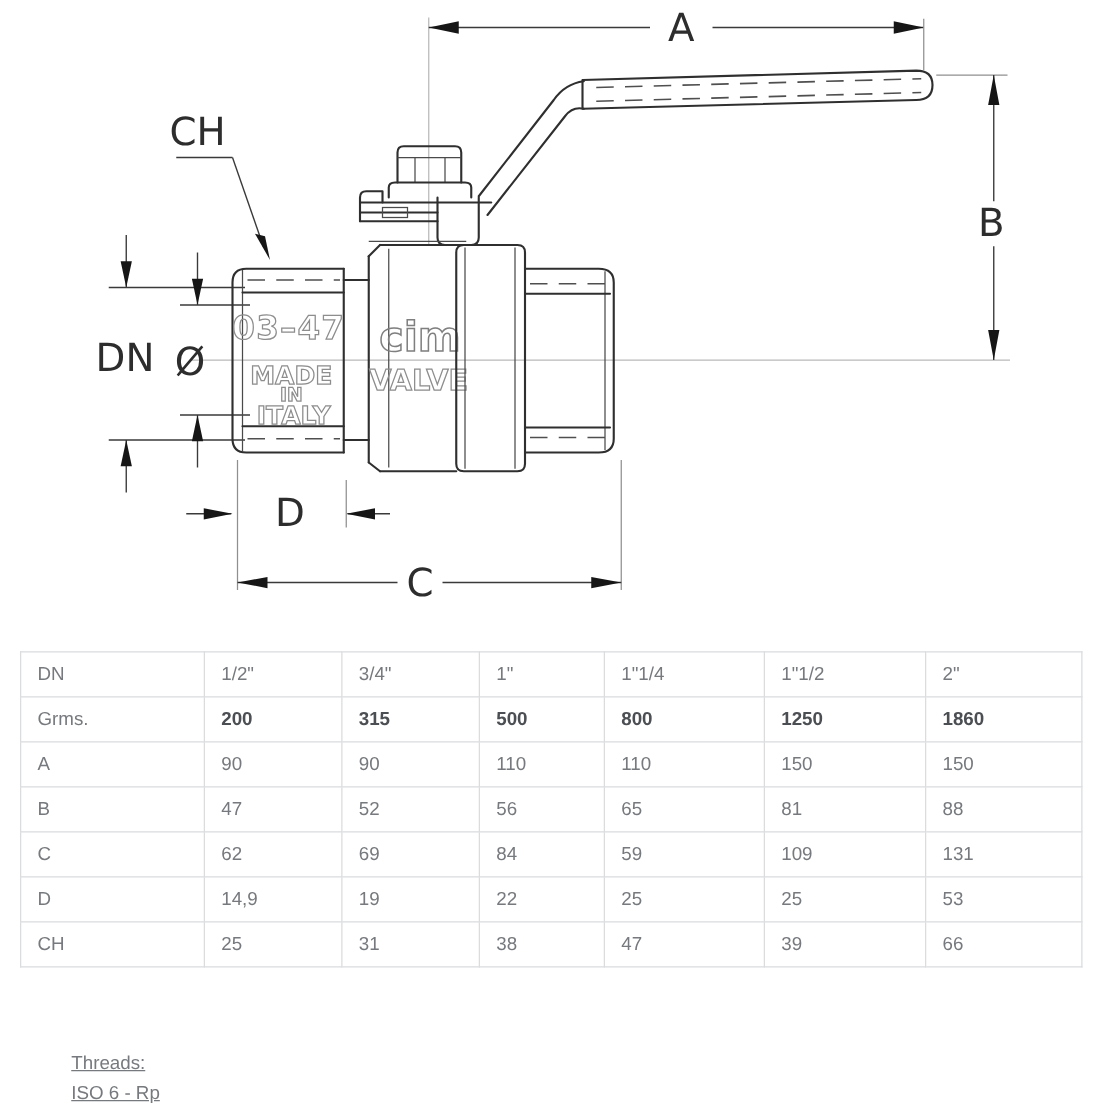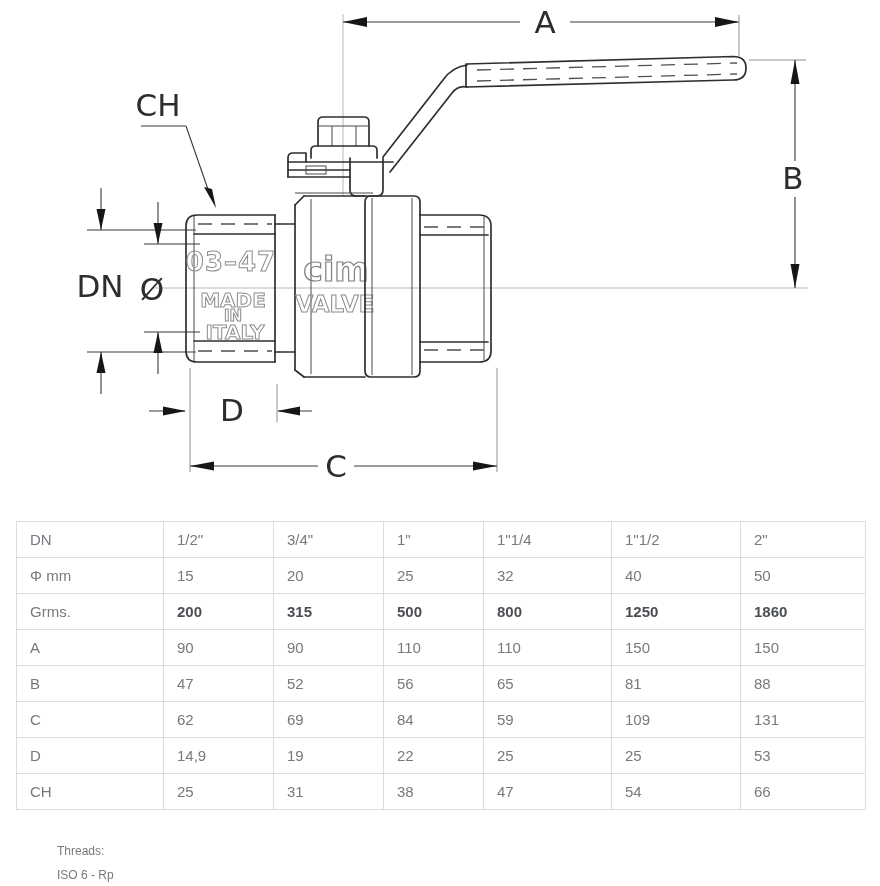--- a/index.html
+++ b/index.html
@@ -29,21 +29,21 @@
     font-size:15px; color:#76797d;
   }
   table.dims td {
     border:1px solid #dadcde; height:36px; padding:0 6px 0 13px;
     vertical-align:middle; overflow:hidden; white-space:nowrap;
   }
   tr.bold-values td.val { font-weight:700; color:#4b4e52; }
 
   .threads-note {
     position:absolute; top:839px; left:57px;
-    font-size:12px; color:#76797d; line-height:24px;
+    font-size:15px; color:#76797d; line-height:24px;text-decoration:underline;
   }
 </style>
 </head>
 <body>
 
 <div class="page">
 
   <div class="drawing">
     <svg viewBox="0 0 880 512" width="880" height="512" xmlns="http://www.w3.org/2000/svg">
 
@@ -208,29 +208,20 @@
     <tbody>
       <tr>
         <td>DN</td>
         <td class="val">1/2"</td>
         <td class="val">3/4"</td>
         <td class="val">1"</td>
         <td class="val">1"1/4</td>
         <td class="val">1"1/2</td>
         <td class="val">2"</td>
       </tr>
-      <tr>
-        <td>Φ mm</td>
-        <td class="val">15</td>
-        <td class="val">20</td>
-        <td class="val">25</td>
-        <td class="val">32</td>
-        <td class="val">40</td>
-        <td class="val">50</td>
-      </tr>
       <tr class="bold-values">
         <td>Grms.</td>
         <td class="val">200</td>
         <td class="val">315</td>
         <td class="val">500</td>
         <td class="val">800</td>
         <td class="val">1250</td>
         <td class="val">1860</td>
       </tr>
       <tr>
@@ -268,21 +259,21 @@
         <td class="val">25</td>
         <td class="val">25</td>
         <td class="val">53</td>
       </tr>
       <tr>
         <td>CH</td>
         <td class="val">25</td>
         <td class="val">31</td>
         <td class="val">38</td>
         <td class="val">47</td>
-        <td class="val">54</td>
+        <td class="val">39</td>
         <td class="val">66</td>
       </tr>
     </tbody>
   </table>
 
   <div class="threads-note">
     <div>Threads:</div>
     <div>ISO 6 - Rp</div>
   </div>
 

